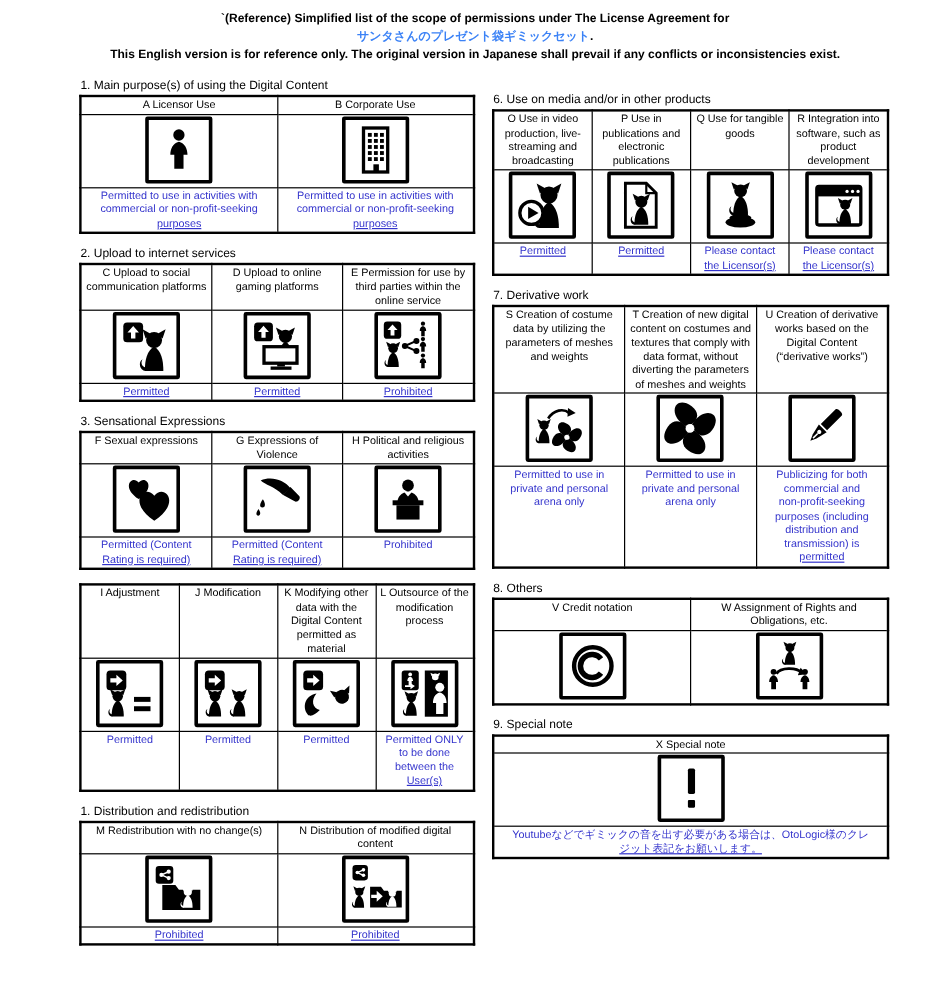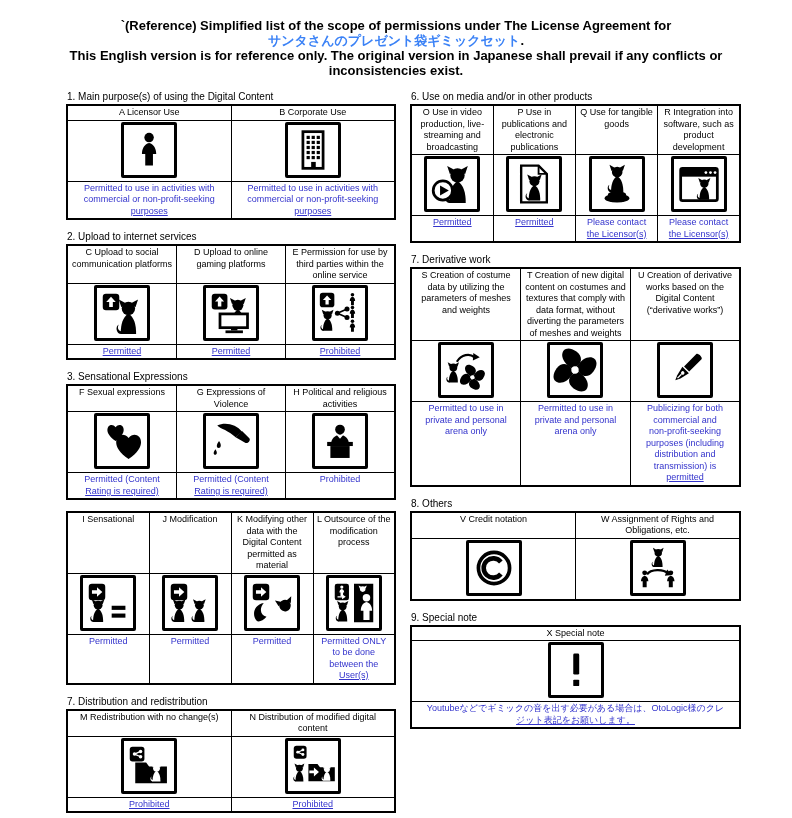--- a/index.html
+++ b/index.html
@@ -1,24 +1,24 @@
 <!DOCTYPE html>
 <html><head>
 <meta charset="utf-8">
 <style>
   html,body { margin:0; padding:0; background:#fff; }
   body { width:792px; height:818px; font-family:"Liberation Sans","DejaVu Sans",sans-serif; color:#000; overflow:hidden; }
 
-  .title-block { padding-top:18px; text-align:center; font-weight:bold; font-size:13px; line-height:15px; }
+  .title-block { padding-top:8px; text-align:center; font-weight:bold; font-size:10px; line-height:15px; }
   .jp { color:#3b82f6; }
   .disclaimer { max-width:668px; margin:0 auto; }
 
   .columns { display:flex; align-items:flex-start; padding-left:66px; margin-top:13px; }
   .col { width:330px; }
-  .col + .col { margin-left:14px; width:331px; }
+  .col + .col { margin-left:14px; width:331px;margin-top:12px; }
 
   .section { margin-bottom:11px; }
   .section-title { font-size:10px; line-height:11px; margin:0 0 2px 1px; font-weight:normal; }
 
   table.perm { border-collapse:collapse; width:100%; table-layout:fixed; border:2px solid #000; }
   table.perm td { border:1px solid #000; font-size:9px; line-height:11.5px; text-align:center; vertical-align:top; padding:1px 2px; word-wrap:break-word; }
   td.icon-cell { vertical-align:middle; height:58px; padding:2px; }
   .icon-box { box-sizing:border-box; width:56px; height:56px; border:3px solid #000; border-radius:2px; margin:0 auto; display:flex; align-items:center; justify-content:center; background:#fff; }
   .status { color:#3333cc; }
   .status u { }
@@ -246,21 +246,21 @@
                 </td>
           </tr>
         </tbody>
           </table>
       </div>
 
       <div class="section">
         <table class="perm">
           <tbody>
               <tr>
-            <td>I Sensational</td>
+            <td>I Adjustment</td>
             <td>J Modification</td>
             <td>K Modifying other data with the Digital Content permitted as material</td>
             <td>L Outsource of the modification process</td>
           </tr>
           <tr>
             <td class="icon-cell">
                   <div class="icon-box">
                     <svg class="ic" width="44" height="44" viewBox="0 0 48 48">
                       <use href="#sym-arrow-badge" transform="translate(3,3)"></use>
                       <use href="#sym-cat" transform="translate(4,19.5) scale(0.92)"></use>
@@ -319,21 +319,21 @@
                 </td>
             <td>
                   <div class="status">Permitted ONLY<br>to be done<br>between the<br><u>User(s)</u></div>
                 </td>
           </tr>
         </tbody>
           </table>
       </div>
 
       <div class="section">
-        <h3 class="section-title">7. Distribution and redistribution</h3>
+        <h3 class="section-title">1. Distribution and redistribution</h3>
         <table class="perm">
           <tbody>
               <tr>
             <td>M Redistribution with no change(s)</td>
             <td>N Distribution of modified digital content</td>
           </tr>
           <tr>
             <td class="icon-cell">
                   <div class="icon-box">
                     <svg class="ic" width="44" height="44" viewBox="0 0 48 48">

